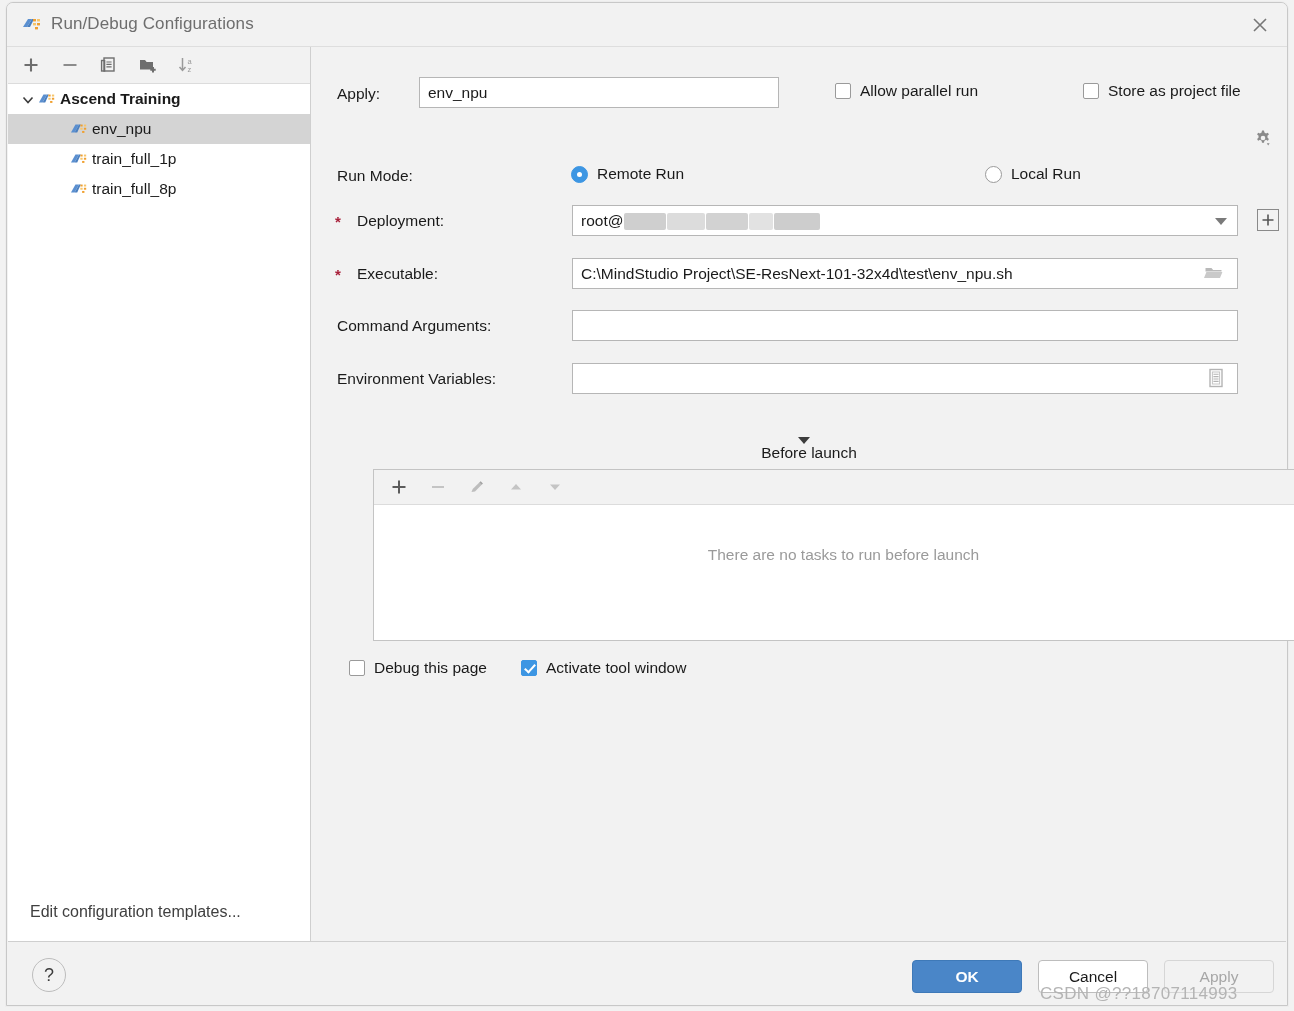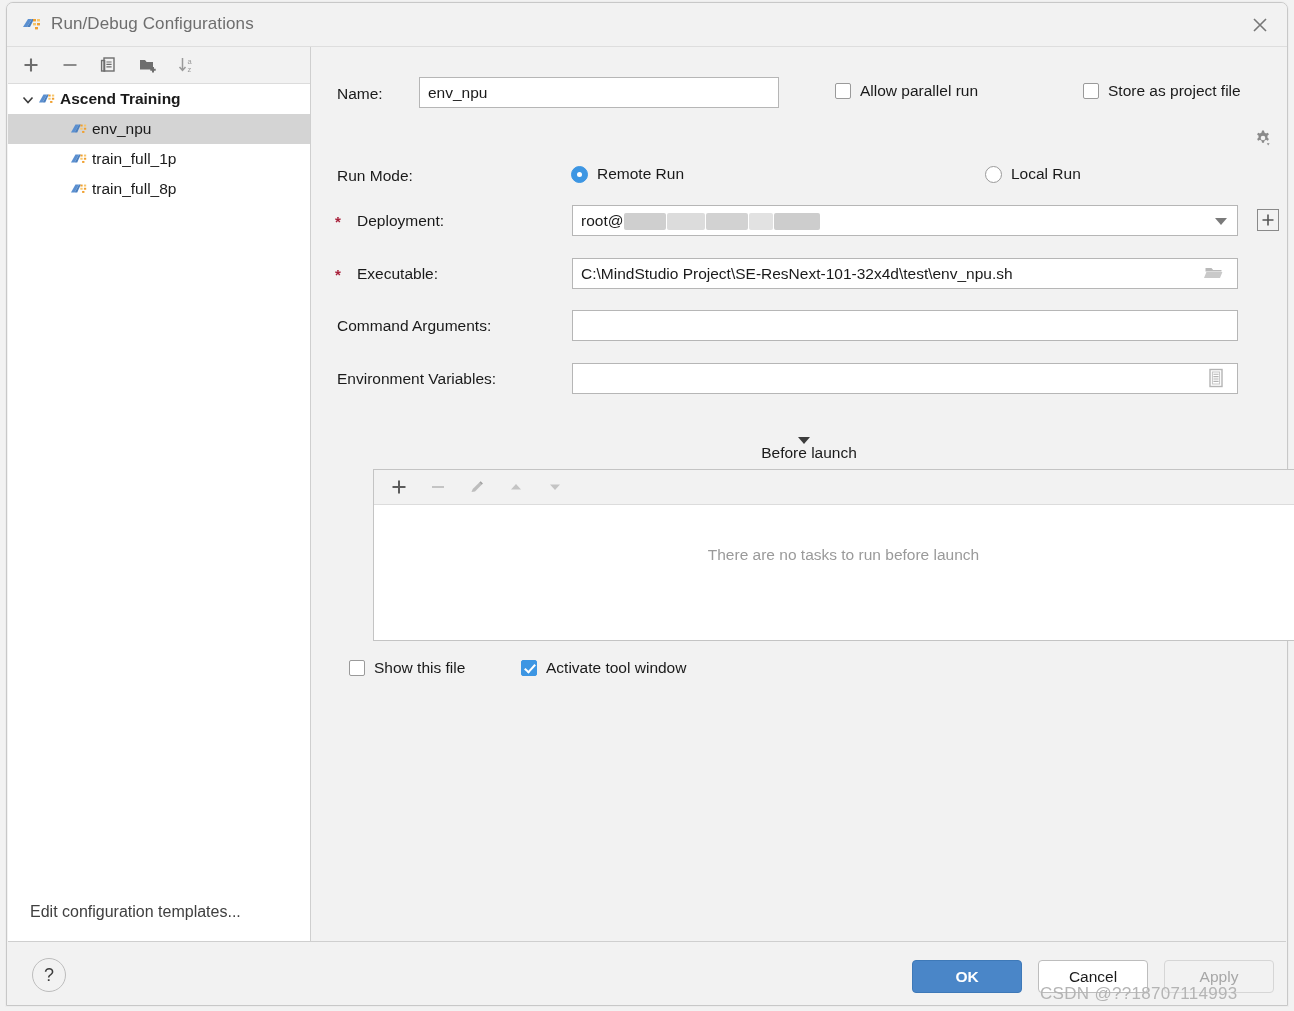--- a/index.html
+++ b/index.html
@@ -495,21 +495,21 @@
           </span>
           <span class="tree-label">train_full_8p</span>
         </div>
       </div>
 
       <div class="edit-templates">Edit configuration templates...</div>
     </div>
 
     <div class="main">
 
-      <div class="lbl" style="left:26px; top:38px;">Name:</div>
+      <div class="lbl" style="left:26px; top:38px;">Apply:</div>
       <div class="txt-input" style="left:108px; top:30px; width:360px;">env_npu</div>
 
       <div class="cb-wrap" style="left:524px; top:35px;text-align:right;">
         <span class="cb"></span>
         <span>Allow parallel run</span>
       </div>
 
       <div class="cb-wrap" style="left:740px; top:35px;padding-left:32px;">
         <span class="cb"></span>
         <span>Store as project file</span>
@@ -600,21 +600,21 @@
             <svg width="16" height="16" viewBox="0 0 16 16">
               <path d="M3 5.5 L8 11 L13 5.5 Z" fill="#c4c4c4"></path>
             </svg>
           </div>
         </div>
         <div class="bl-empty">There are no tasks to run before launch</div>
       </div>
 
       <div class="cb-wrap" style="left:38px; top:612px;">
         <span class="cb"></span>
-        <span>Show this file</span>
+        <span>Debug this page</span>
       </div>
       <div class="cb-wrap" style="left:210px; top:612px;">
         <span class="cb on"></span>
         <span>Activate tool window</span>
       </div>
     </div>
 
     <div class="footer">
       <div class="help-btn">?</div>
       <div class="btn btn-ok" style="left:904px; width:110px;">OK</div>

